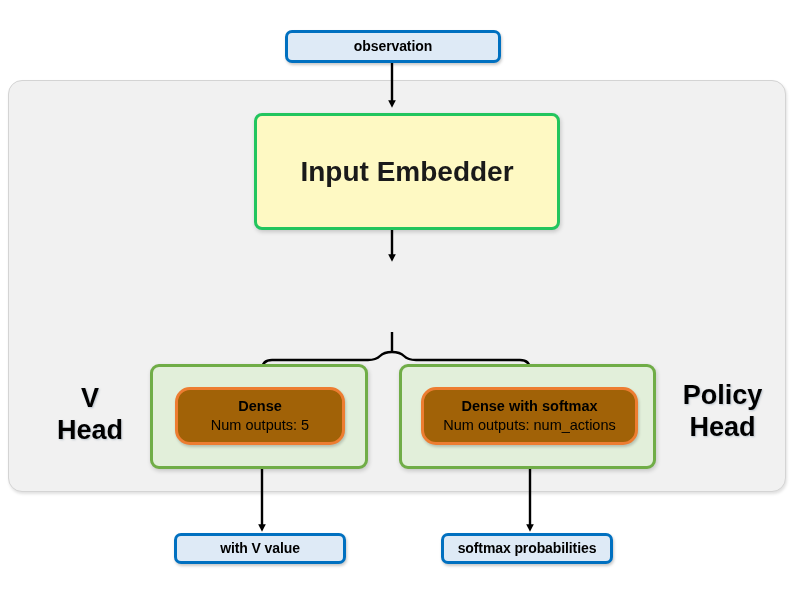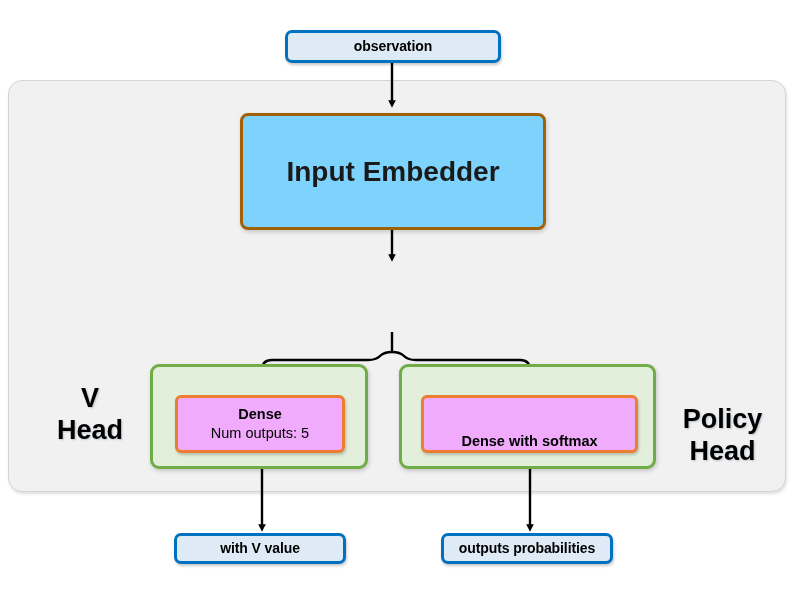--- a/index.html
+++ b/index.html
@@ -53,46 +53,46 @@
     box-shadow: 1px 2px 3px rgba(0,0,0,0.22);
   }
   .node-blue .title {
     font-size: 14px;
     font-weight: bold;
     color: #000000;
     letter-spacing: -0.1px;
   }
 
   .node-green {
-    background: #7dd3fc;
-    border: 3px solid #a16207;
+    background: #fef9c3;
+    border: 3px solid #22c55e;
     border-radius: 8px;
     box-shadow: 1px 2px 4px rgba(0,0,0,0.18);
+    margin-left: 14px;
   }
   .node-green .title {
     font-size: 28px;
     font-weight: bold;
     color: #1a1a1a;
   }
 
   .head-group {
     position: absolute;
     box-sizing: border-box;
     background: #e2efda;
     border: 3px solid #70ad47;
     border-radius: 9px;
     box-shadow: 1px 2px 4px rgba(0,0,0,0.18);
   }
 
   .node-orange {
-    background: #f0abfc;
+    background: #a16207;
     border: 3px solid #ed7d31;
-    border-radius: 6px;
+    border-radius: 15px;
     box-shadow: 1px 2px 3px rgba(0,0,0,0.20);
-    margin-top: 8px;
   }
   .node-orange .title {
     font-size: 14.5px;
     font-weight: bold;
     color: #000000;
   }
   .node-orange .sub {
     font-size: 14.5px;
     font-weight: normal;
     color: #000000;
@@ -158,35 +158,36 @@
   </div>
 
 
   <div class="head-group" style="left:150px; top:364px; width:218px; height:105px;"></div>
   <div class="node node-orange" style="left:175px; top:387px; width:170px; height:58px;">
     <span class="title">Dense</span>
     <span class="sub">Num outputs: 5</span>
   </div>
 
   <div class="head-group" style="left:399px; top:364px; width:257px; height:105px;"></div>
-  <div class="node node-orange" style="left:421px; top:387px; width:217px; height:58px;justify-content:flex-end;">
+  <div class="node node-orange" style="left:421px; top:387px; width:217px; height:58px;">
     <span class="title">Dense with softmax</span>
+    <span class="sub">Num outputs: num_actions</span>
   </div>
 
   <div class="side-label" style="left:34px; top:383px; width:112px;">
     <div>V</div>
     <div>Head</div>
   </div>
 
-  <div class="side-label" style="left:660px; top:404px; width:125px;">
+  <div class="side-label" style="left:660px; top:380px; width:125px;">
     <div>Policy</div>
     <div>Head</div>
   </div>
 
   <div class="node node-blue" style="left:174px; top:533px; width:172px; height:31px;">
     <span class="title">with V value</span>
   </div>
 
   <div class="node node-blue" style="left:441px; top:533px; width:172px; height:31px;">
-    <span class="title">outputs probabilities</span>
+    <span class="title">softmax probabilities</span>
   </div>
 
 </div>
 
 </body></html>

